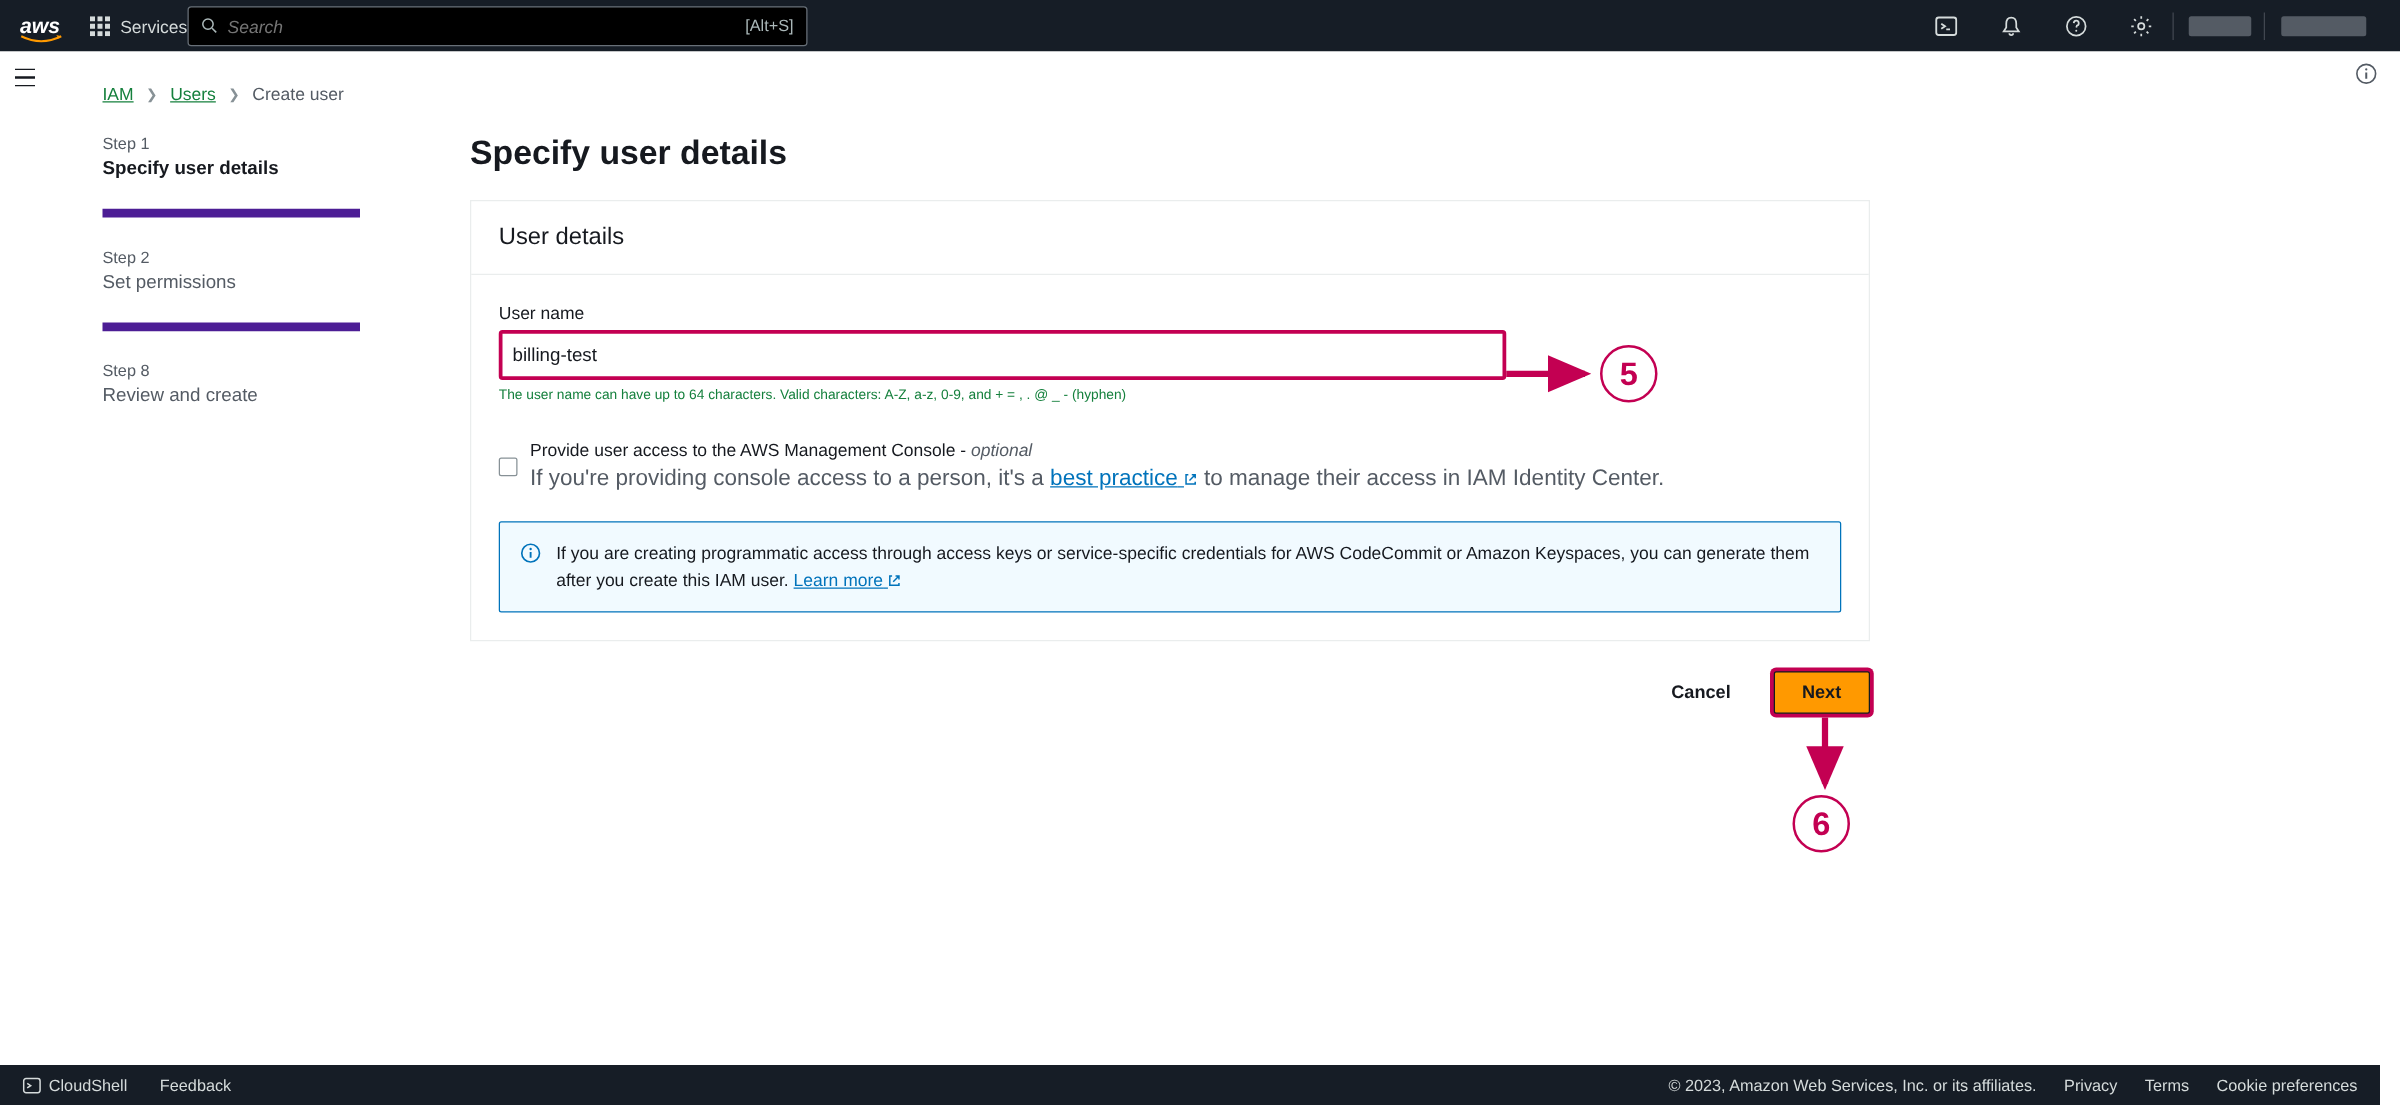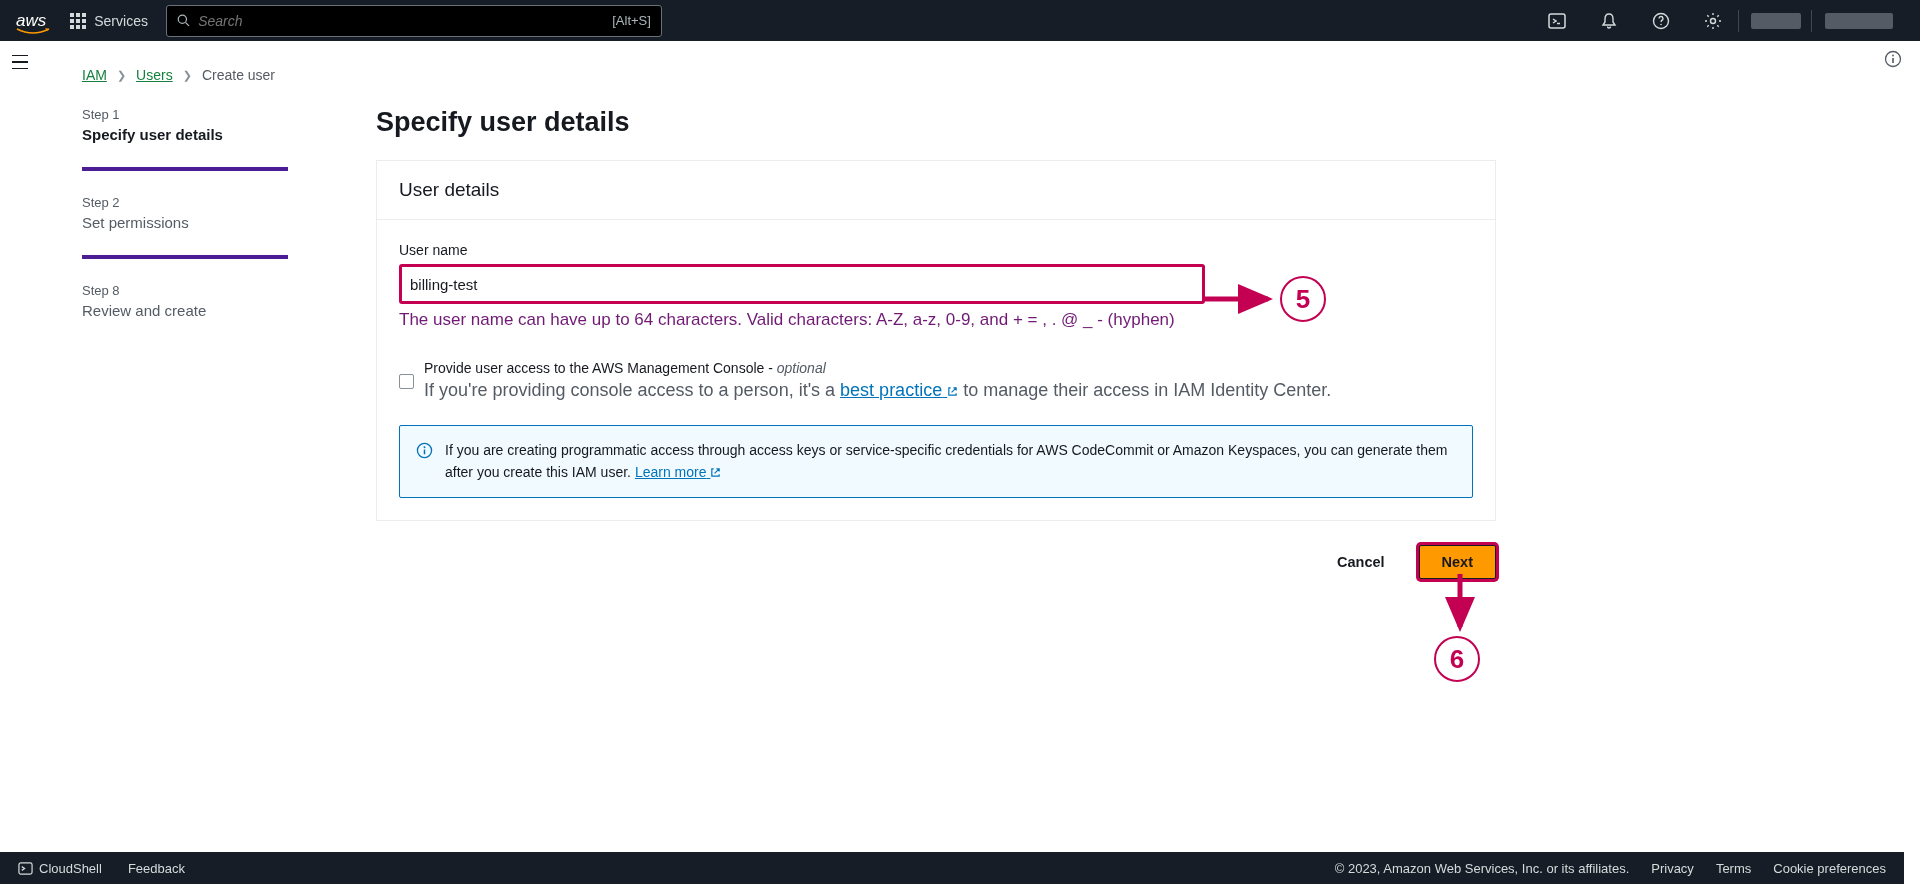--- a/index.html
+++ b/index.html
@@ -1,53 +1,53 @@
 <!DOCTYPE html>
 <html><head>
 <meta charset="utf-8">
 <style>
 *{margin:0;padding:0;box-sizing:border-box;font-family:"Amazon Ember","Helvetica Neue",Arial,sans-serif}
 body{width:1920px;height:884px;background:#fff;position:relative;overflow:hidden}
 .top-nav{height:41px;background:#161d26;display:flex;align-items:center;padding:0 16px;color:#d5dbdb}
-.aws-logo{font-weight:400;font-size:17px;font-style:italic;color:#fff;margin-right:24px;position:relative}
+.aws-logo{font-weight:700;font-size:17px;font-style:italic;color:#fff;margin-right:24px;position:relative}
 .aws-logo .swoosh{position:absolute;bottom:-4px;left:0;width:34px;height:8px}
 .grid-icon{display:inline-block;width:16px;height:16px;margin-right:8px;vertical-align:middle}
-.services-btn{display:flex;align-items:center;font-size:14px;margin-right:18px;cursor:pointer}
+.services-btn{display:flex;align-items:center;font-size:14px;cursor:pointer}
 .search-wrap{display:flex;align-items:center;background:#000;border:1px solid #687078;border-radius:3px;height:32px;width:496px;padding:0 10px}
 .search-wrap input{background:transparent;border:none;outline:none;color:#aab7b8;font-size:14px;width:470px;font-style:italic}
 .search-wrap .kbd{color:#aab7b8;font-size:13px;margin-left:auto}
 .top-right{margin-left:auto;display:flex;align-items:center;gap:0}
 .top-icon{width:52px;height:41px;display:flex;align-items:center;justify-content:center;cursor:pointer;border-left:1px solid transparent}
 .top-divider{width:1px;height:22px;background:#414750}
 .placeholder-box{width:50px;height:16px;background:#545b64;border-radius:2px}
 .placeholder-box.wide{width:68px}
 .hamburger{width:24px;height:24px;cursor:pointer;display:flex;flex-direction:column;justify-content:center;align-items:center;gap:5px}
 .hamburger span{display:block;width:16px;height:1.5px;background:#16191f}
 .main{display:flex;height:800px;position:relative}
 .left-gutter{width:42px;flex-shrink:0}
 .content{flex:1;padding:0 40px 0 40px}
 .breadcrumb{display:flex;align-items:center;gap:10px;padding-top:26px;font-size:14px}
 .breadcrumb a{color:#15803d;text-decoration:underline;cursor:pointer}
 .breadcrumb .cur{color:#545b64}
 .chev{color:#879196;font-size:11px}
 .layout{display:flex;gap:88px;margin-top:24px}
 .steps{width:206px;flex-shrink:0}
-.step{padding-bottom:24px;border-bottom:4px solid #4c1d95;margin-bottom:24px}
+.step{padding-bottom:24px;border-bottom:7px solid #4c1d95;margin-bottom:24px}
 .step:last-child{border-bottom:none}
 .step .num{font-size:13px;color:#545b64;margin-bottom:4px}
 .step .label{font-size:15px;color:#545b64}
 .step.active .label{color:#16191f;font-weight:700}
 .page-title{font-size:27px;font-weight:700;color:#16191f;margin-bottom:22px}
 .panel{border:1px solid #eaeded;background:#fff;width:1120px}
 .panel-header{padding:18px 22px;border-bottom:1px solid #eaeded;font-size:19px;font-weight:400;color:#16191f}
 .panel-body{padding:22px 22px}
 .field-label{font-size:14px;color:#16191f;margin-bottom:6px}
 .username-input{width:806px;height:40px;border:3px solid #c30052;border-radius:3px;padding:0 8px;display:flex;align-items:center}
 .username-input input{width:100%;border:none;outline:none;font-size:15px;color:#16191f}
-.hint{font-size:17px;color:#701a75;margin-top:6px}
+.hint{font-size:11px;color:#15803d;margin-top:6px}
 .checkbox-row{display:flex;align-items:center;gap:10px;margin-top:30px}
 .checkbox{width:15px;height:15px;border:1px solid #879196;border-radius:2px;background:#fff;flex-shrink:0;margin-top:2px}
 .checkbox-text .main-text{font-size:14px;color:#16191f}
 .checkbox-text .opt{font-style:italic;color:#545b64}
 .checkbox-text .sub{font-size:18px;color:#545b64;margin-top:4px}
 .link{color:#0073bb;text-decoration:underline}
 .info-box{display:flex;gap:12px;border:1px solid #0073bb;background:#f1faff;padding:14px 16px;margin-top:24px;border-radius:2px}
 .info-box .txt{font-size:14px;color:#16191f;line-height:1.55}
 .btn-row{display:flex;justify-content:flex-end;gap:14px;margin-top:24px;width:1120px}
 .btn-cancel{background:transparent;border:none;font-size:14.5px;font-weight:700;color:#16191f;padding:9px 20px;cursor:pointer}

